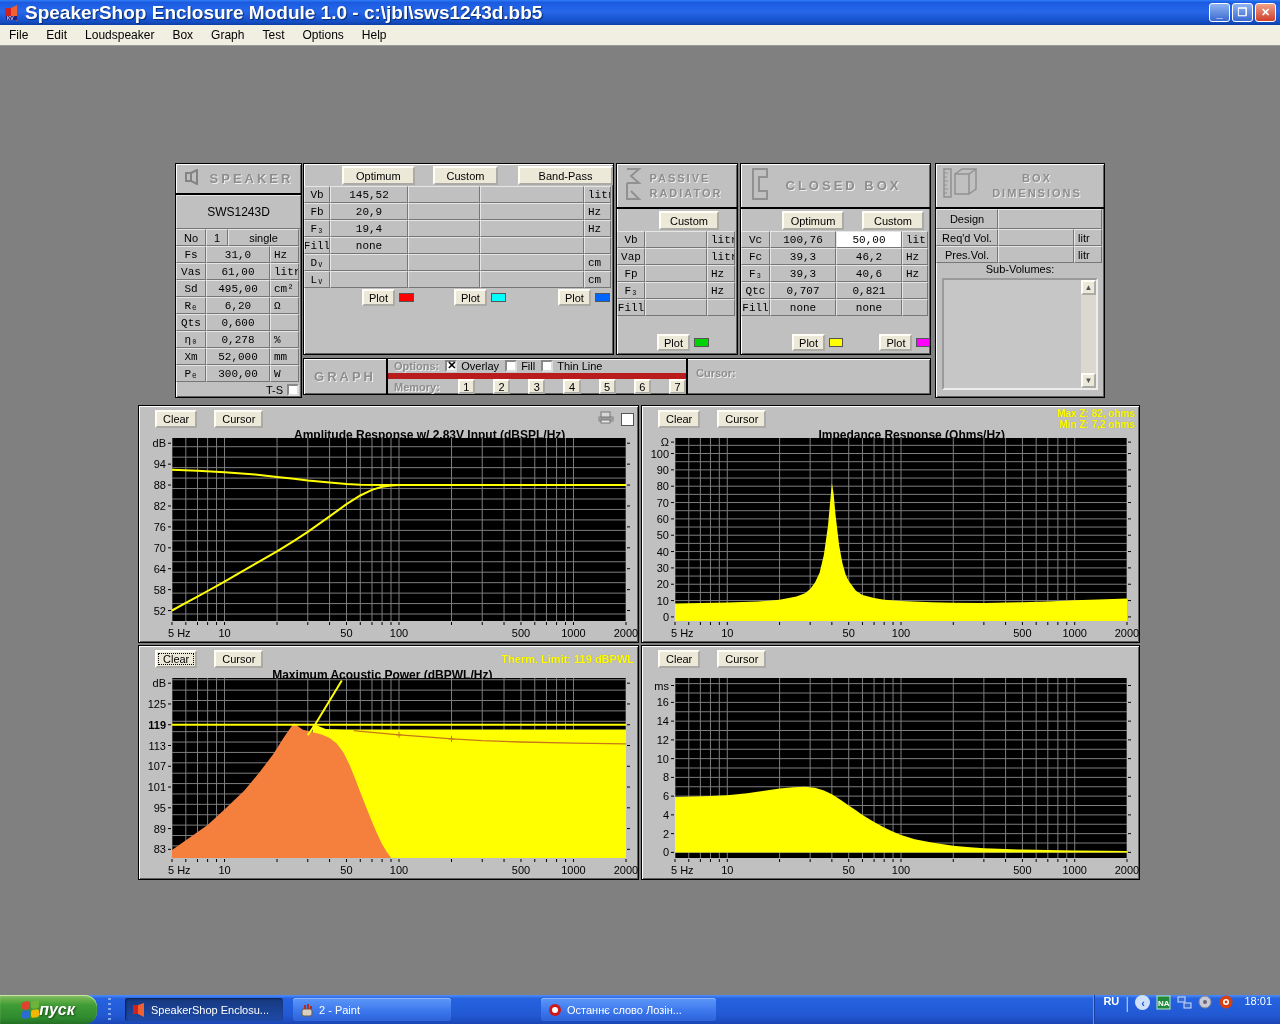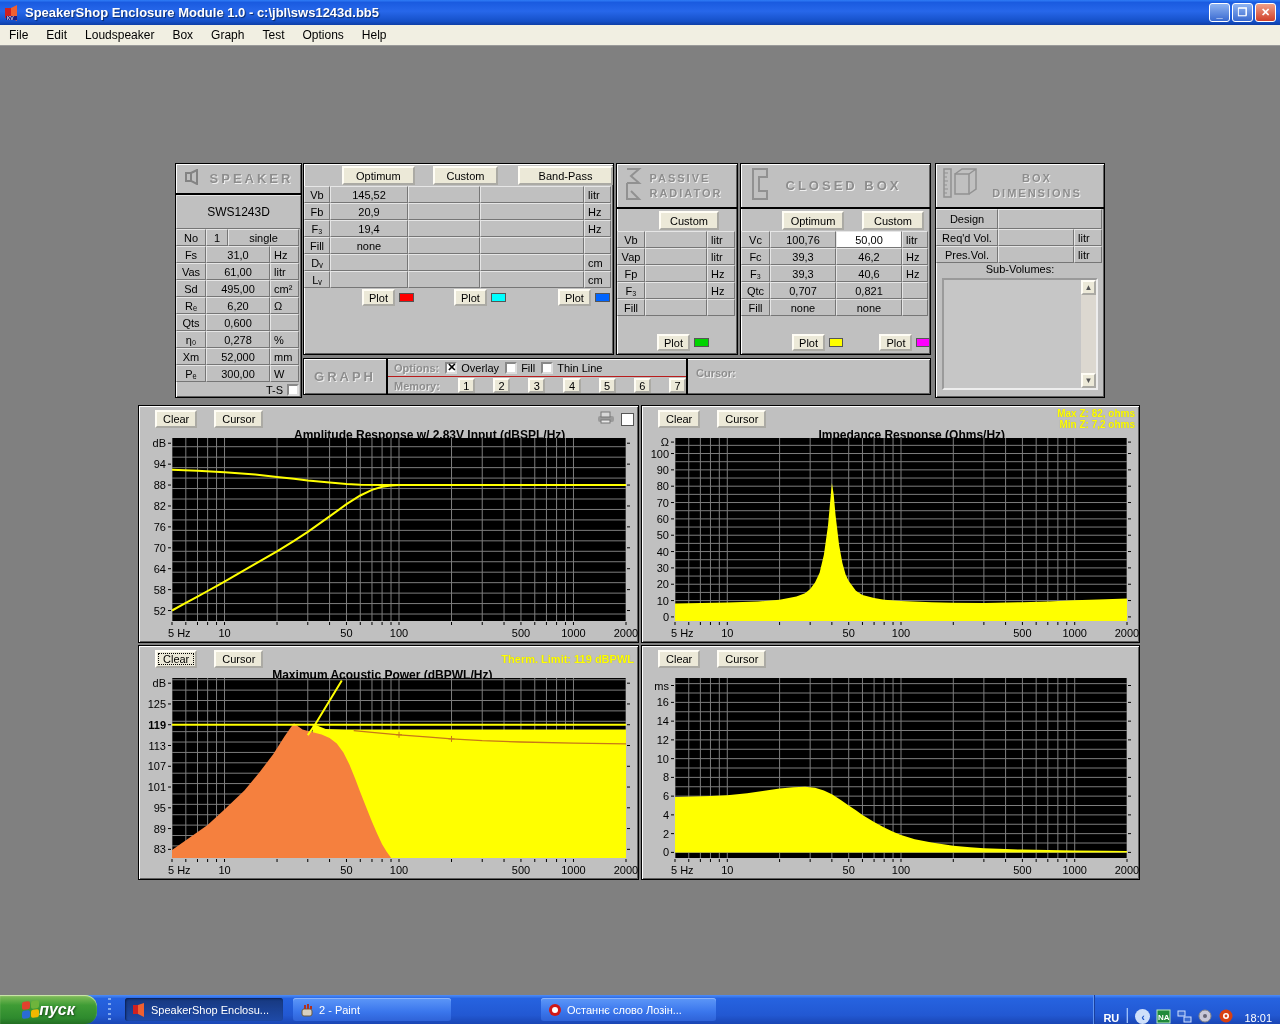--- a/index.html
+++ b/index.html
@@ -4,21 +4,21 @@
 <style>
   html,body{margin:0;padding:0;}
   body{width:1280px;height:1024px;position:relative;overflow:hidden;
        font-family:"Liberation Sans",sans-serif;background:#808080;}
   *{box-sizing:border-box;}
 
   
   .titlebar{position:absolute;left:0;top:0;width:1280px;height:25px;
     background:linear-gradient(180deg,#2f7cf6 0%,#1a5be0 10%,#2767ea 45%,#1550c8 85%,#0f3ea6 100%);
     display:flex;align-items:center;padding:0 4px;color:#fff;}
-  .titlebar .ttl{font-size:13px;font-weight:bold;margin-left:5px;
+  .titlebar .ttl{font-size:19px;font-weight:bold;margin-left:5px;
     text-shadow:1px 1px 1px #0a2a6a;flex:1;white-space:nowrap;}
   .winbtn{width:21px;height:19px;margin-left:2px;border-radius:3px;border:1px solid #fff;
     display:flex;align-items:center;justify-content:center;font-size:11px;font-weight:bold;color:#fff;}
   .winbtn.min,.winbtn.max{background:linear-gradient(180deg,#8fb4f2,#3a6ad0);}
   .winbtn.close{background:linear-gradient(180deg,#f0a088,#d0402a);}
   .appicon{width:16px;height:16px;display:inline-block;}
 
   .menubar{position:absolute;left:0;top:25px;width:1280px;height:21px;background:#f1efe2;
     border-bottom:1px solid #9a9a9a;display:flex;align-items:center;}
   .menubar .mi{font-size:12px;color:#000;padding:2px 9px;}
@@ -28,21 +28,21 @@
   
   .panel{position:absolute;background:#c0c0c0;border:1px solid #000;
     box-shadow:inset 1px 1px 0 #ffffff, inset -1px -1px 0 #5f5f5f;}
   .phead{display:flex;align-items:center;justify-content:center;gap:8px;
     border-bottom:2px solid #000;position:relative;}
   .embt{color:#8d8d8d;font-weight:bold;letter-spacing:3px;font-size:13px;
     text-shadow:1px 1px 0 #efefef;}
   .embt.small{font-size:11px;letter-spacing:2px;}
   .gicon{opacity:.9}
 
-  .cellgrid{display:grid;}
+  .cellgrid{display:grid;font-family:Liberation Mono, monospace;}
   .cell{border:1px solid;border-color:#e6e6e6 #767676 #767676 #e6e6e6;
     font-size:11px;display:flex;align-items:center;justify-content:center;color:#000;
     overflow:hidden;white-space:nowrap;}
   .cell.unit{justify-content:flex-start;padding-left:3px;}
   .cell.editable{background:#fff;}
   .cell.blank{border-color:transparent;}
 
   .btn{background:#ece9d8;border:2px outset #fffdf5;font-size:11px;color:#000;
     display:flex;align-items:center;justify-content:center;padding:0 6px;margin-left:12px;}
   .btn.focused{outline:1px dotted #000;outline-offset:-4px;border:2px outset #fffdf5;}
@@ -86,21 +86,21 @@
   .sb .arr{position:absolute;left:0;width:15px;height:15px;background:#ece9d8;border:2px outset #fffdf5;
     font-size:8px;display:flex;align-items:center;justify-content:center;color:#555;}
   .sb .up{top:0}.sb .dn{bottom:0}
 
   
   #graphbar{left:303px;top:312px;width:628px;height:37px;display:flex;}
   #graphbar .gtitle{width:84px;display:flex;align-items:center;justify-content:center;
     border-right:2px solid #000;}
   #graphbar .mid{width:300px;border-right:2px solid #000;display:flex;flex-direction:column;}
   #graphbar .optrow,#graphbar .memrow{flex:1;display:flex;align-items:center;gap:6px;padding-left:6px;}
-  #graphbar .optrow{border-bottom:1px solid #b91c1c;}
+  #graphbar .optrow{border-bottom:6px solid #b91c1c;}
   #graphbar .cbl{font-size:11px;display:flex;align-items:center;gap:4px;}
   #graphbar .membtn{width:22px;height:15px;font-size:11px;padding:0;}
   #graphbar .cursorcell{flex:1;padding:4px 0 0 8px;}
 
   
   .graph-panel{position:absolute;background:#c0c0c0;border:1px solid #000;
     box-shadow:inset 1px 1px 0 #ffffff, inset -1px -1px 0 #5f5f5f;}
   #g-amp{left:138px;top:359px;width:501px;height:238px;}
   #g-imp{left:641px;top:359px;width:499px;height:238px;}
   #g-pow{left:138px;top:599px;width:501px;height:235px;}
@@ -125,21 +125,21 @@
   .flag{display:grid;grid-template-columns:8px 8px;grid-template-rows:8px 8px;gap:1px;transform:skewY(-6deg);}
   .flag i{border-radius:2px;}
   .ql-sep{width:10px;height:24px;margin-left:8px;
     background:repeating-linear-gradient(180deg,#7fa8f0 0 2px,transparent 2px 5px);
     background-size:3px 100%;background-position:3px 0;background-repeat:no-repeat;}
   .task{height:23px;width:158px;margin-left:10px;border-radius:3px;display:flex;align-items:center;
     gap:5px;padding:0 6px;color:#fff;font-size:11px;white-space:nowrap;overflow:hidden;}
   .task.active{background:linear-gradient(180deg,#17387e,#1e4aa8);box-shadow:inset 1px 1px 2px #0a1f50;}
   .task.inactive{background:linear-gradient(180deg,#5d97f8,#3a76ec 60%,#2f63d8);box-shadow:inset 0 1px 0 #8cb4fa;}
   .tico{width:15px;height:15px;flex:0 0 auto;display:flex;align-items:center;justify-content:center;}
-  .tray{margin-left:auto;display:flex;align-items:flex-end;gap:6px;height:29px;padding:0 8px;
+  .tray{margin-left:auto;display:flex;align-items:flex-start;gap:6px;height:29px;padding:0 8px;
     border-left:1px solid #1a3f9e;box-shadow:-1px 0 0 #5e93f0;}
   .tray .lang{color:#fff;font-size:11px;font-weight:bold;}
   .tray .clock{color:#fff;font-size:11px;margin-left:4px;}
   .trayico{width:15px;height:15px;display:flex;align-items:center;justify-content:center;}
   .hidearr{width:15px;height:15px;border-radius:50%;background:#cfe0fa;color:#1c54c8;
     display:flex;align-items:center;justify-content:center;font-weight:bold;font-size:11px;}
 </style>
 </head>
 <body>
 

